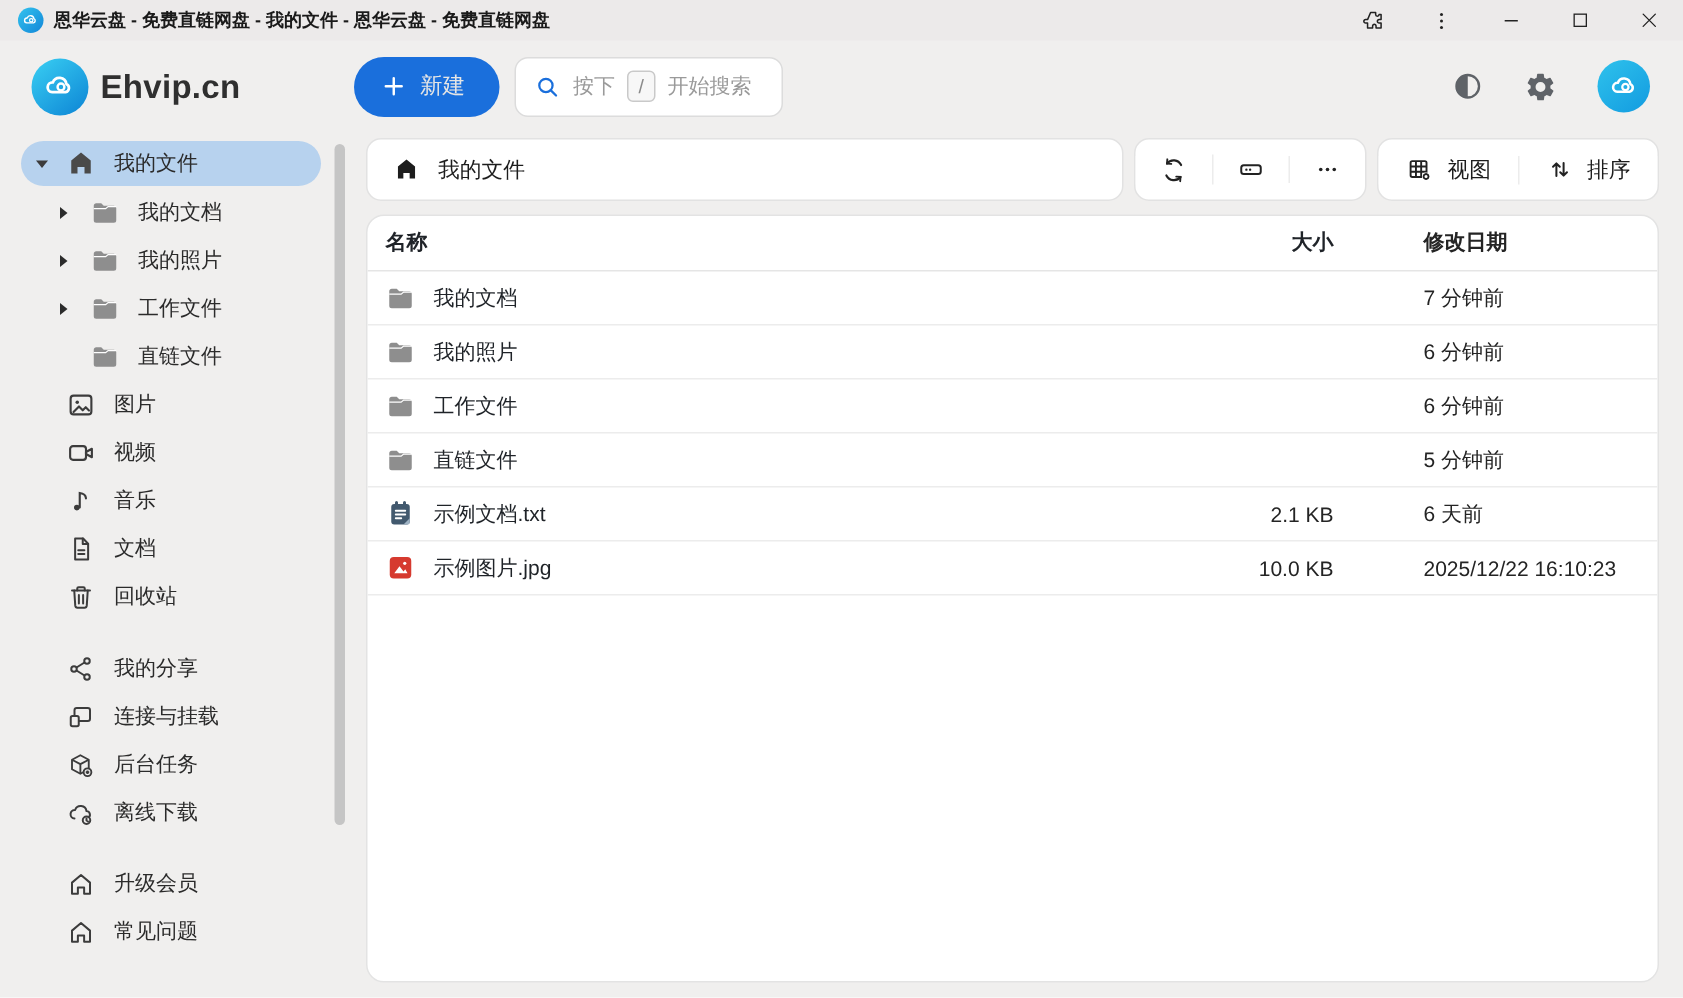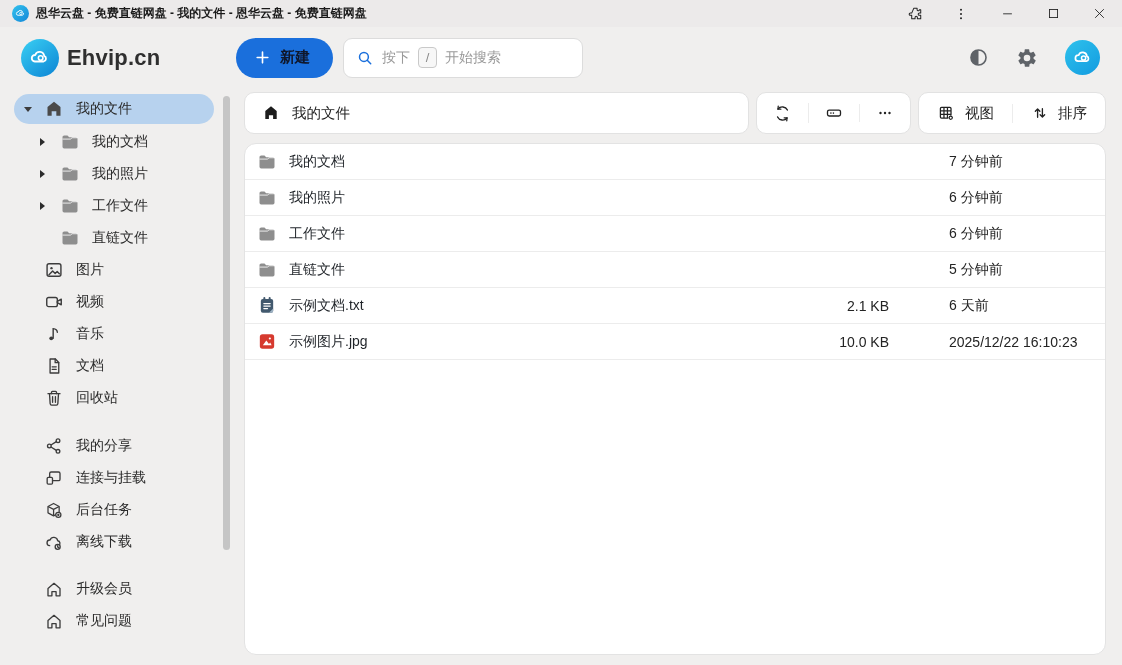--- a/index.html
+++ b/index.html
@@ -12,22 +12,22 @@
   .titlebar .ttl { font-size:12px; color:#1a1a1a; white-space:nowrap; }
   .tb-right { margin-left:auto; display:flex; align-items:center; height:100%; }
   .tb-btn { width:46px; height:100%; display:flex; align-items:center; justify-content:center; color:#222; }
   .tb-btn svg { display:block; }
 
   
   .topbar { height:61px; display:flex; align-items:center; }
   .brand { width:236px; display:flex; align-items:center; padding-left:21px; flex:0 0 auto; }
   .brand-logo { width:38px; height:38px; border-radius:50%; background:linear-gradient(140deg,#35c8f0 10%,#138fd9 85%); display:flex; align-items:center; justify-content:center; margin-right:8px; }
   .brand-name { font-size:22px; font-weight:700; color:#2f2f2f; letter-spacing:.2px; }
-  .new-btn { height:40px; padding:0 23px 0 18px; border:none; border-radius:21px; background:#1a6fdc; color:#0f172a; font-size:15px; font-weight:700; display:flex; align-items:center; gap:9px; cursor:pointer; font-family:inherit; }
-  .search-box { margin-left:10px; width:240px; height:40px; background:#fff; border:1px solid #dcdcdc; border-radius:9px; display:flex; align-items:center; padding:0 10px 0 12px; gap:8px; }
+  .new-btn { height:40px; padding:0 23px 0 18px; border:none; border-radius:21px; background:#1a6fdc; color:#e5e5e5; font-size:15px; font-weight:400; display:flex; align-items:center; gap:9px; cursor:pointer; font-family:inherit; }
+  .search-box { margin-left:10px; width:179px; height:40px; background:#fff; border:1px solid #dcdcdc; border-radius:9px; display:flex; align-items:center; padding:0 10px 0 12px; gap:8px; }
   .search-box .ph { font-size:14px; color:#9a9a9a; white-space:nowrap; }
   .kbd { display:inline-flex; align-items:center; justify-content:center; min-width:19px; height:21px; border:1px solid #c9c9c9; border-radius:4px; background:#f7f7f7; color:#8a8a8a; font-size:13px; padding:0 3px; }
   .top-right { margin-left:auto; display:flex; align-items:center; gap:27px; padding-right:22px; }
   .icon-btn { background:none; border:none; cursor:pointer; display:flex; align-items:center; justify-content:center; padding:0; }
   .avatar { width:35px; height:35px; border-radius:50%; background:linear-gradient(140deg,#2fc2ec,#129be0); display:flex; align-items:center; justify-content:center; }
 
   
   .content { display:flex; height:577px; }
 
   
@@ -473,20 +473,27 @@
         <button class="seg wide">
           <svg width="18" height="18" viewBox="0 0 24 24">
               <use href="#i-sort"></use>
             </svg>
           <span>排序</span>
         </button>
       </div>
     </div>
 
     <section class="table-card">
+      <div class="t-head">
+        <div class="c-name">
+            <span>名称</span>
+          </div>
+        <div class="c-size">大小</div>
+        <div class="c-date">修改日期</div>
+      </div>
 
       <div class="t-row">
         <div class="c-name">
           <span class="f-ico">
               <svg width="20" height="20" viewBox="0 0 24 24">
                 <use href="#i-folder"></use>
               </svg>
             </span>
           <span>我的文档</span>
         </div>

